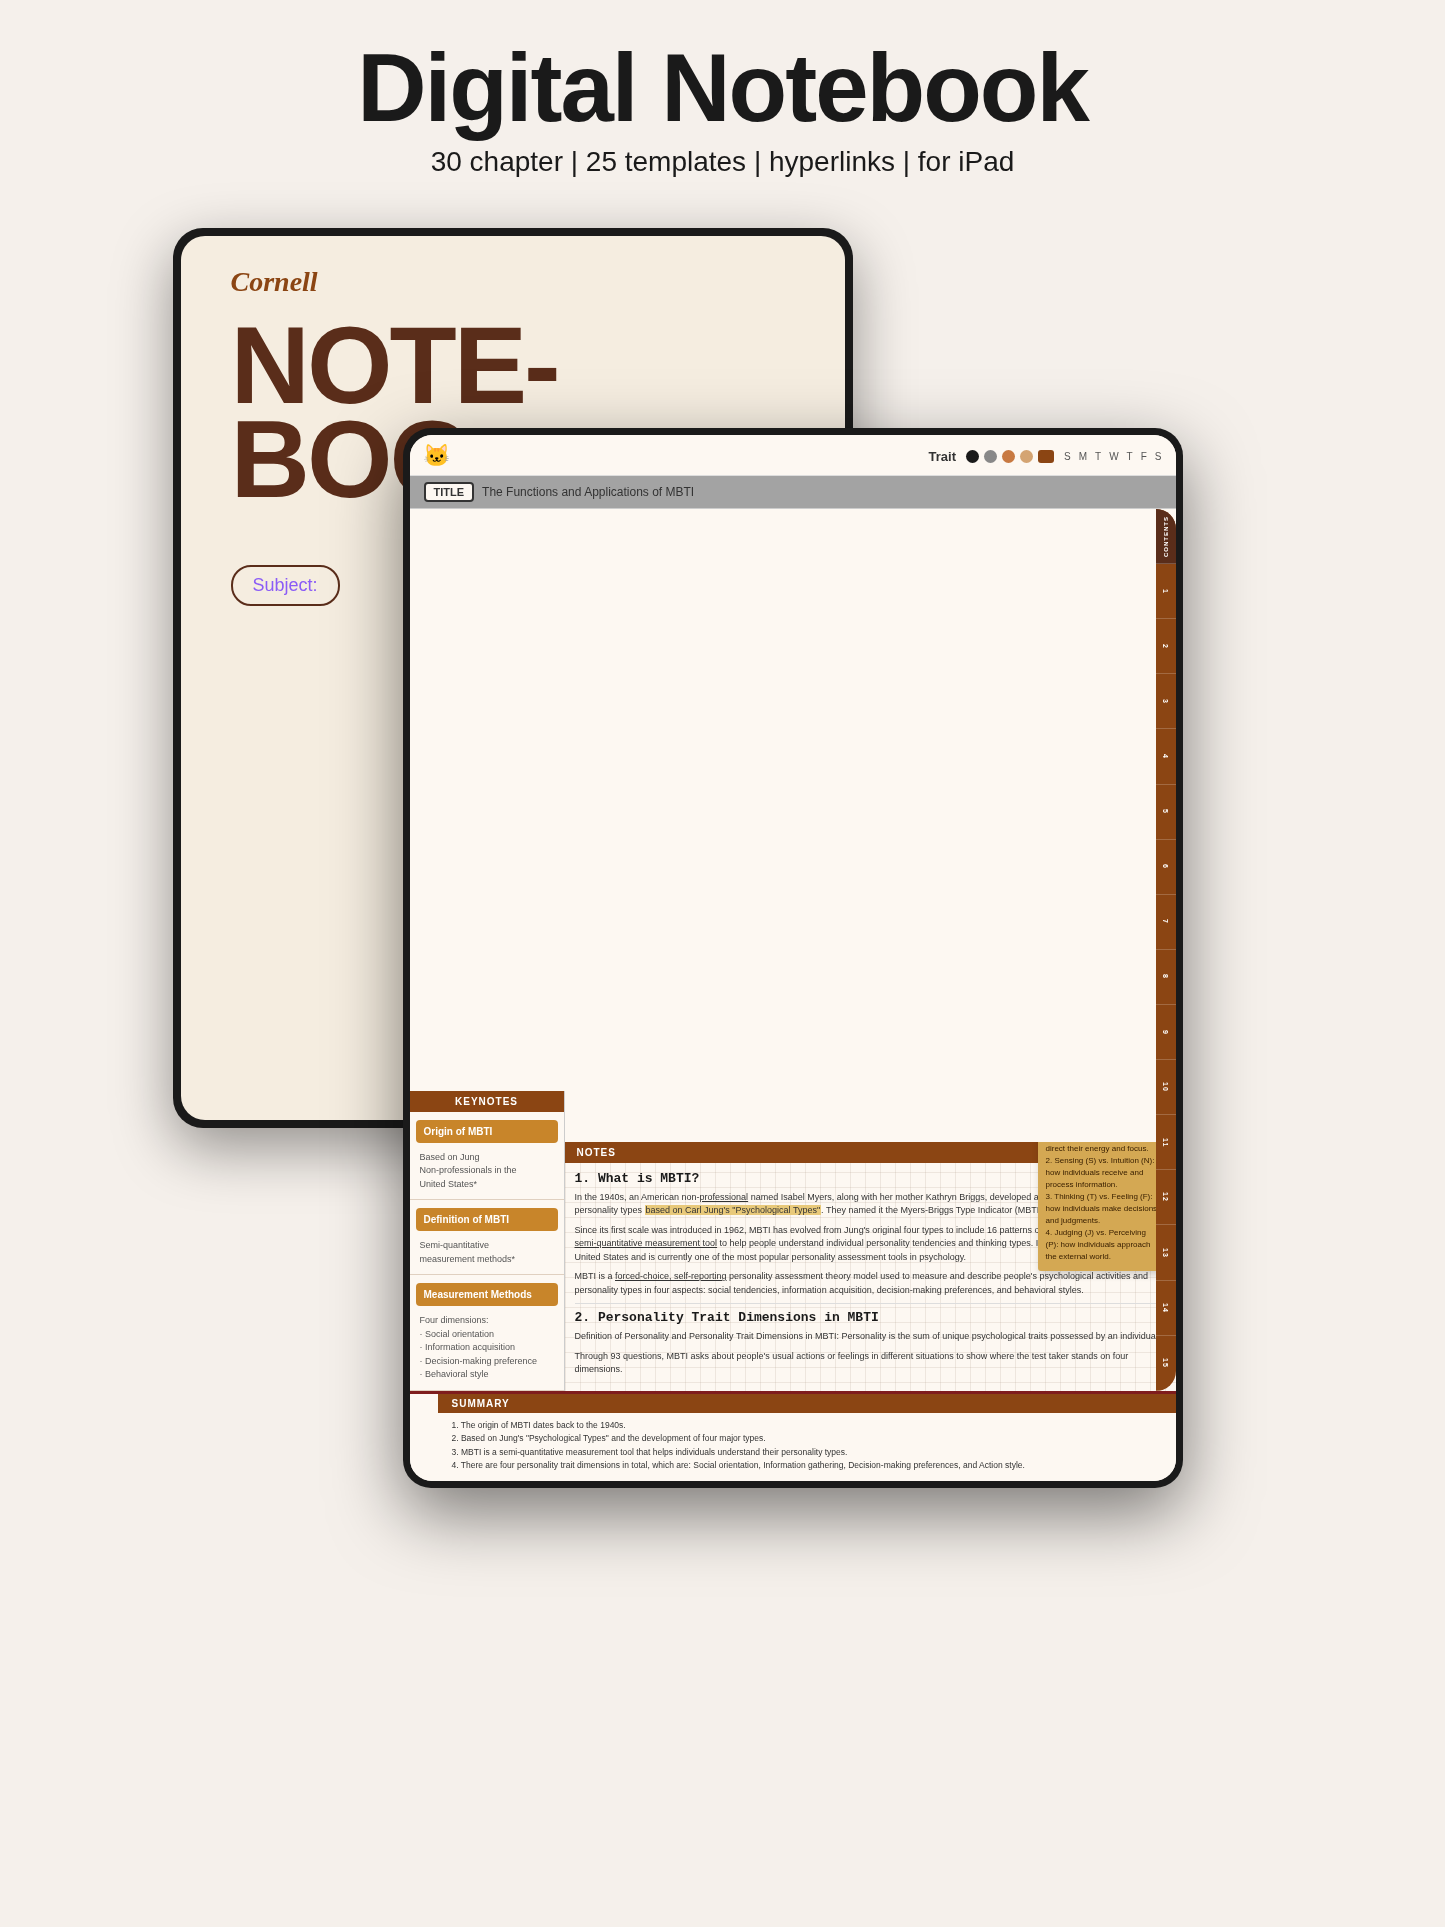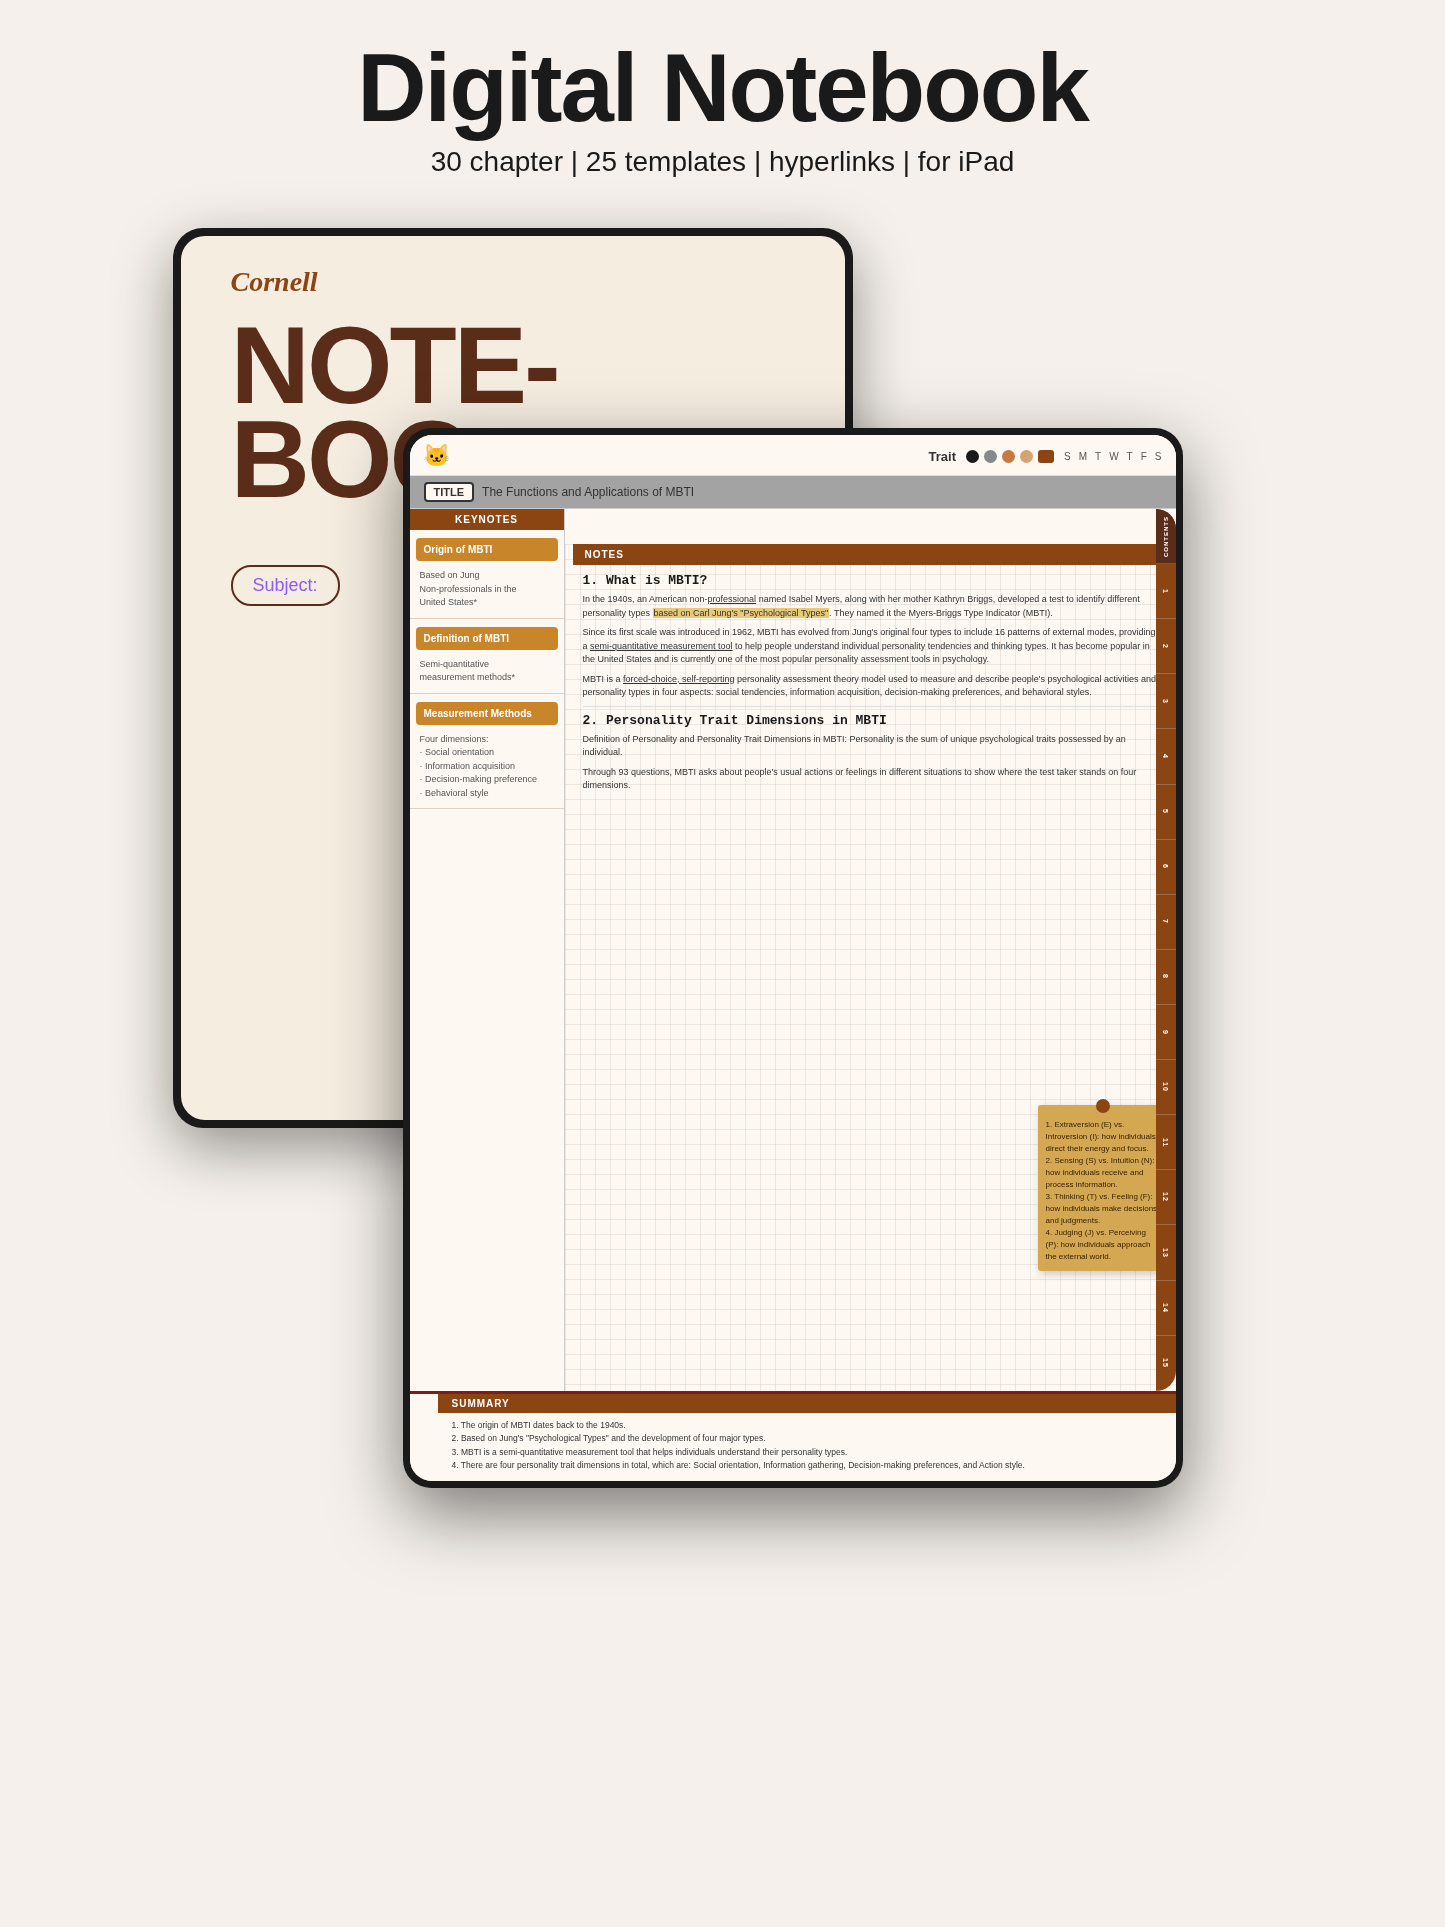--- a/index.html
+++ b/index.html
@@ -230,20 +230,21 @@
       color: #333;
       font-family: Arial, sans-serif;
     }
 
     
     .notes-body {
       display: flex;
       flex: 1;
       overflow: hidden;
       position: relative;
+      align-items: flex-end;
     }
 
     
     .keynotes-panel {
       width: 155px;
       min-width: 155px;
       background: #fdf8f2;
       border-right: 1px solid #ccc;
       display: flex;
       flex-direction: column;
@@ -278,21 +279,21 @@
       color: #555;
       font-family: Arial, sans-serif;
       line-height: 1.5;
       border-bottom: 1px solid #e0d0c0;
     }
 
     
     .notes-panel {
       flex: 1;
       background: #fdf8f2;
-      padding: 8px 18px;
+      padding: 8px 10px;
       overflow: hidden;
       position: relative;
       margin-top: 35px;
     }
 
     .notes-header {
       background: #8B4513;
       color: white;
       font-size: 10px;
       font-weight: 700;

